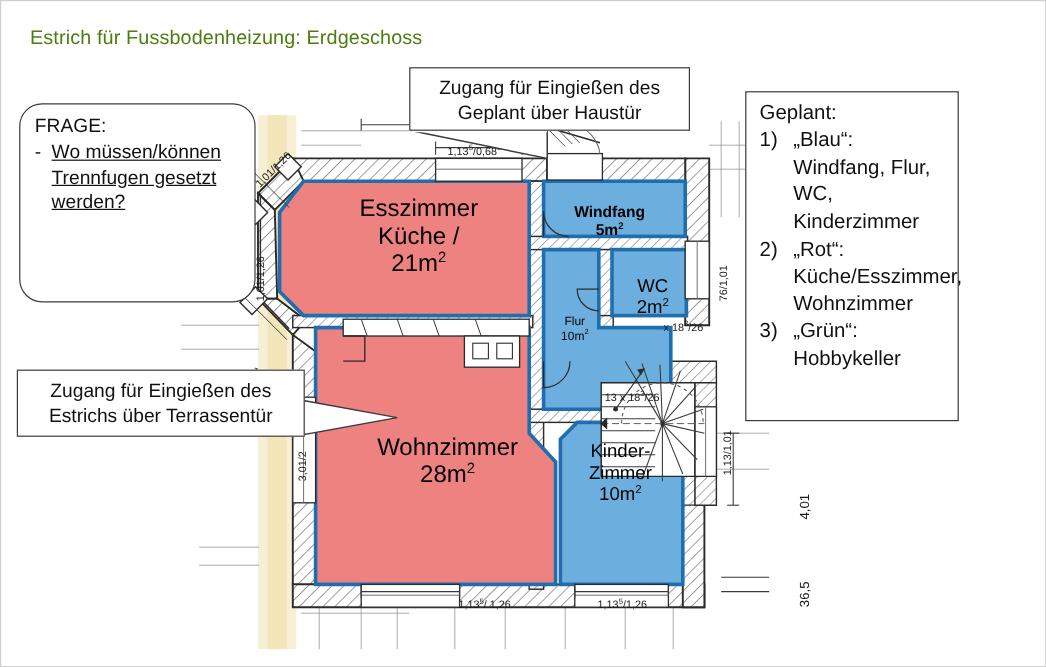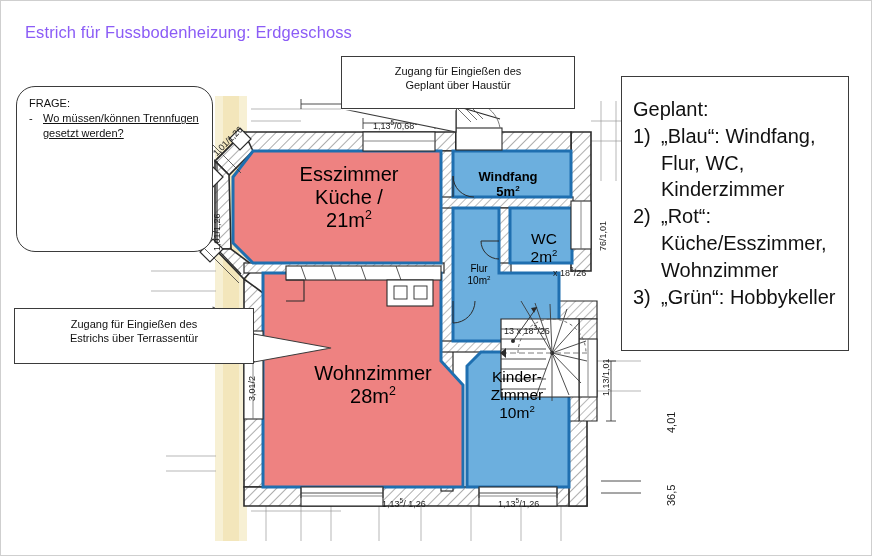--- a/index.html
+++ b/index.html
@@ -25,31 +25,31 @@
     top: 0;
     width: 872px;
     height: 556px;
   }
   
   .slide-title {
     position: absolute;
     left: 24px;
     top: 22px;
     font-size: 16.5px;
-    color: #8b5cf6;
+    color: #4d7c0f;
     letter-spacing: .1px;
     white-space: nowrap;
   }
   
   .box {
     position: absolute;
     background: #ffffff;
     border: 1.2px solid #3b3b3b;
     box-sizing: border-box;
-    font-size: 11px;
+    font-size: 16px;
     color: #111;
     line-height: 1.30;
   }
   #box-frage {
     left: 15px; top: 85px; width: 197px; height: 166px;
     padding: 9px 10px 0 12px;
     border-radius: 19px;
   }
   #box-frage .q-head { margin-bottom: 1px; }
   .q-list { display: flex; margin-top: 1px; }
@@ -59,23 +59,23 @@
     left: 340px; top: 55px; width: 234px; height: 53px;
     padding: 7px 4px 0 4px;
     text-align: center;
   }
   #box-terrasse {
     left: 13px; top: 307px; width: 240px; height: 56px;
     padding: 8px 4px 0 4px;
     text-align: center;
   }
   #box-geplant {
-    left: 620px; top: 75px; width: 228px; height: 275px;
-    padding: 19px 6px 0 11px;
-    font-size: 20px;
+    left: 620px; top: 75px; width: 178px; height: 275px;
+    padding: 6px 6px 0 11px;
+    font-size: 17px;
     line-height: 1.34;
   }
   #box-geplant .g-head-2 { margin-bottom: 13px; }
   .g-item { display: flex; margin-top: 0px; }
   .g-num { width: 28px; flex: 0 0 28px; }
   .g-body { flex: 1 1 auto; }
   
   .room-label {
     position: absolute;
     text-align: center;

